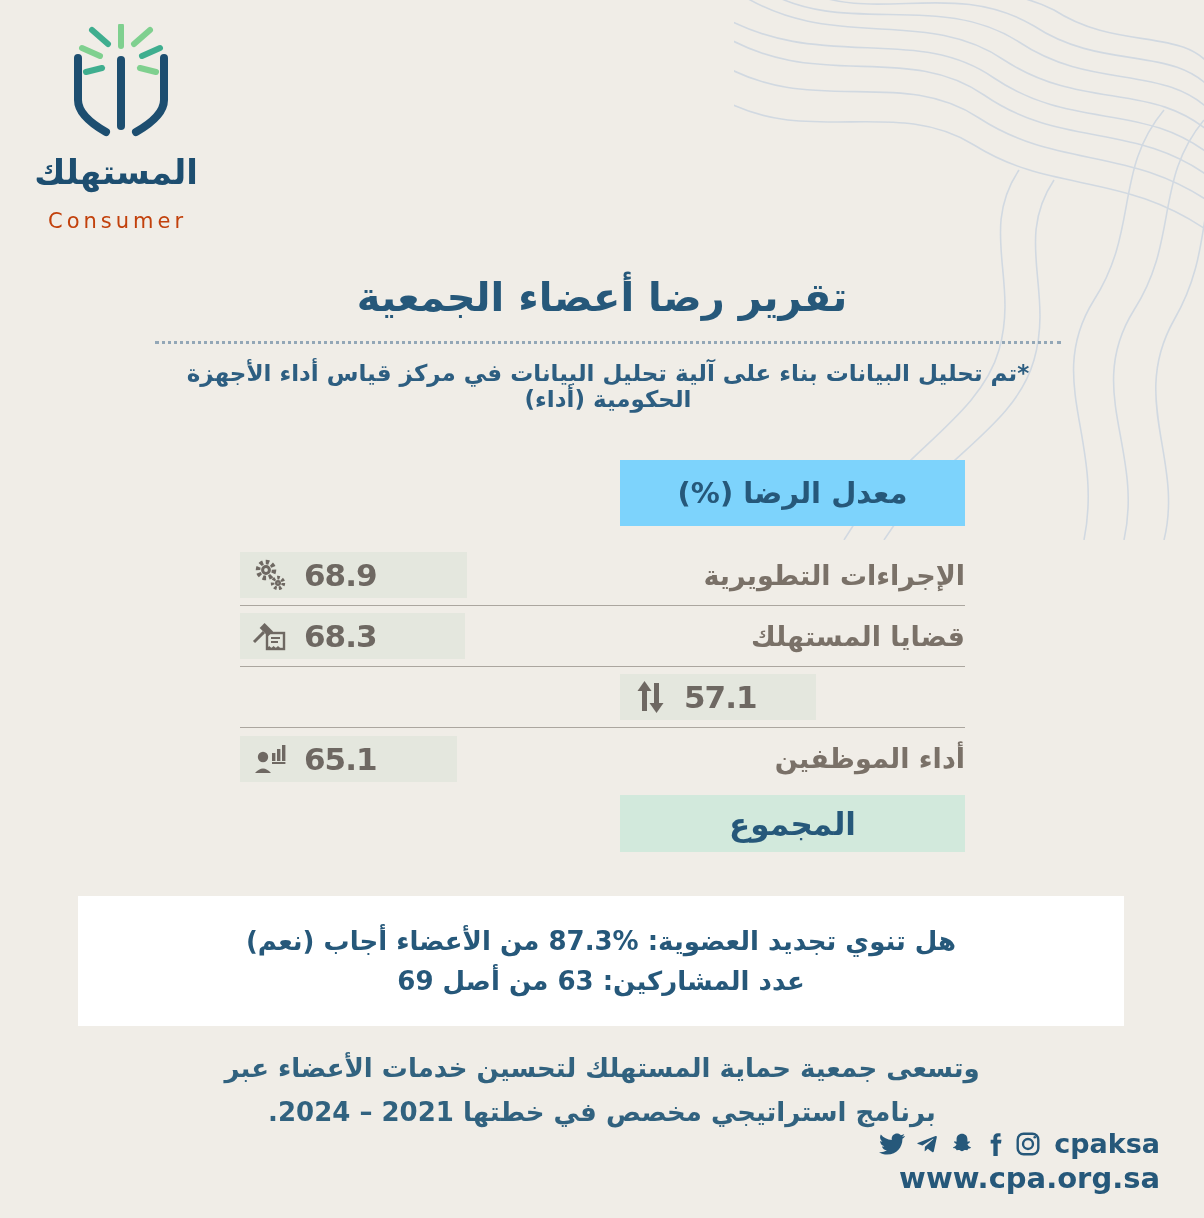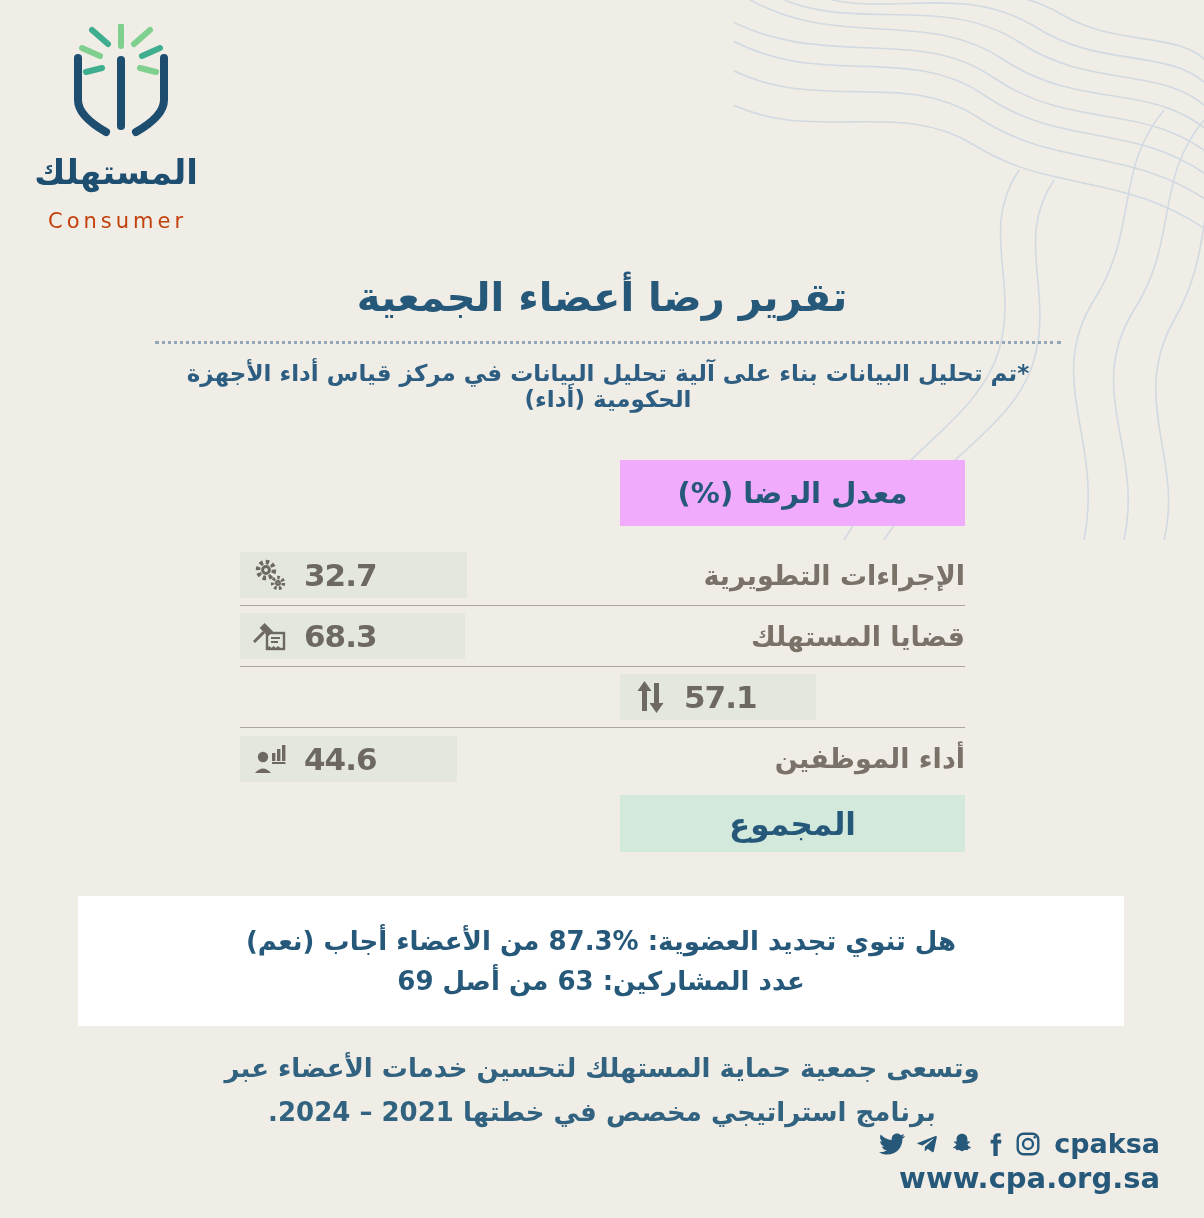--- a/index.html
+++ b/index.html
@@ -19,21 +19,21 @@
   .title { position:absolute; top:274px; left:0; width:100%; text-align:center;
            font-size:40px; font-weight:700; color:#26587a; direction:rtl; }
   .dotline { position:absolute; left:155px; top:341px; width:906px; height:0;
              border-top:3px dotted #7490a8; opacity:.75; }
   .note { position:absolute; top:360px; left:152px; width:912px; text-align:center;
           font-size:23px; font-weight:600; color:#2d5e81; direction:rtl; }
 
   
   .tbl { position:absolute; left:240px; top:460px; width:725px; direction:rtl; }
   .hdr-row, .tot-row { display:flex; gap:35px; }
-  .hdr-cell { flex:0 0 345px; height:66px; background:#f0abfc; display:flex;
+  .hdr-cell { flex:0 0 345px; height:66px; background:#7dd3fc; display:flex;
               align-items:center; justify-content:center; font-size:29px; font-weight:700; color:#26587a; }
   .rows { margin-top:19px; }
   .data-row { display:flex; gap:35px; align-items:center; height:61px; }
   .data-row.sep { border-bottom:1px solid #aba69f; }
   .pillar-label { flex:0 0 345px; text-align:start; font-size:27px; font-weight:600; color:#7a7168; }
   .value-area { flex:0 0 345px; direction:ltr; }
   .value-chip { display:inline-flex; align-items:center; height:46px; background:#e4e7de;
                 padding-left:12px; gap:16px; }
   .value-num { font-size:31px; font-weight:700; color:#6e6862; letter-spacing:-1px; }
   .row-icon { width:36px; height:36px; flex:0 0 36px; }
@@ -117,21 +117,21 @@
       <div class="data-row sep">
         <div class="pillar-label">الإجراءات التطويرية</div>
         <div class="value-area">
           <div class="value-chip" style="width: 227px;">
             <svg class="row-icon" viewBox="0 0 36 36" fill="none">
               <circle cx="14" cy="13" r="8" stroke="#6e6862" stroke-width="4.5" stroke-dasharray="3.4 2.8"></circle>
               <circle cx="14" cy="13" r="3.4" stroke="#6e6862" stroke-width="3"></circle>
               <circle cx="26" cy="26" r="5.4" stroke="#6e6862" stroke-width="3.6" stroke-dasharray="2.6 2.2"></circle>
               <circle cx="26" cy="26" r="1.8" stroke="#6e6862" stroke-width="2.4"></circle>
             </svg>
-            <span class="value-num">32.7</span>
+            <span class="value-num">68.9</span>
           </div>
         </div>
       </div>
 
       <div class="data-row sep">
         <div class="pillar-label">قضايا المستهلك</div>
         <div class="value-area">
           <div class="value-chip" style="width: 225px;">
             <svg class="row-icon" viewBox="0 0 36 36" fill="none">
               <rect x="15" y="15" width="17" height="16" stroke="#6e6862" stroke-width="2.4"></rect>
@@ -166,21 +166,21 @@
         <div class="value-area">
           <div class="value-chip" style="width: 217px;">
             <svg class="row-icon" viewBox="0 0 36 36" fill="#6e6862">
               <circle cx="11" cy="16" r="5.2"></circle>
               <path d="M3 32 q8 -9 16 0 z"></path>
               <rect x="20" y="12" width="3.4" height="8"></rect>
               <rect x="25" y="8" width="3.4" height="12"></rect>
               <rect x="30" y="4" width="3.4" height="16"></rect>
               <rect x="20" y="21" width="13.4" height="2"></rect>
             </svg>
-            <span class="value-num">44.6</span>
+            <span class="value-num">65.1</span>
           </div>
         </div>
       </div>
     </div>
 
     <div class="tot-row">
       <div class="tot-cell">المجموع</div>
     </div>
   </div>
 

